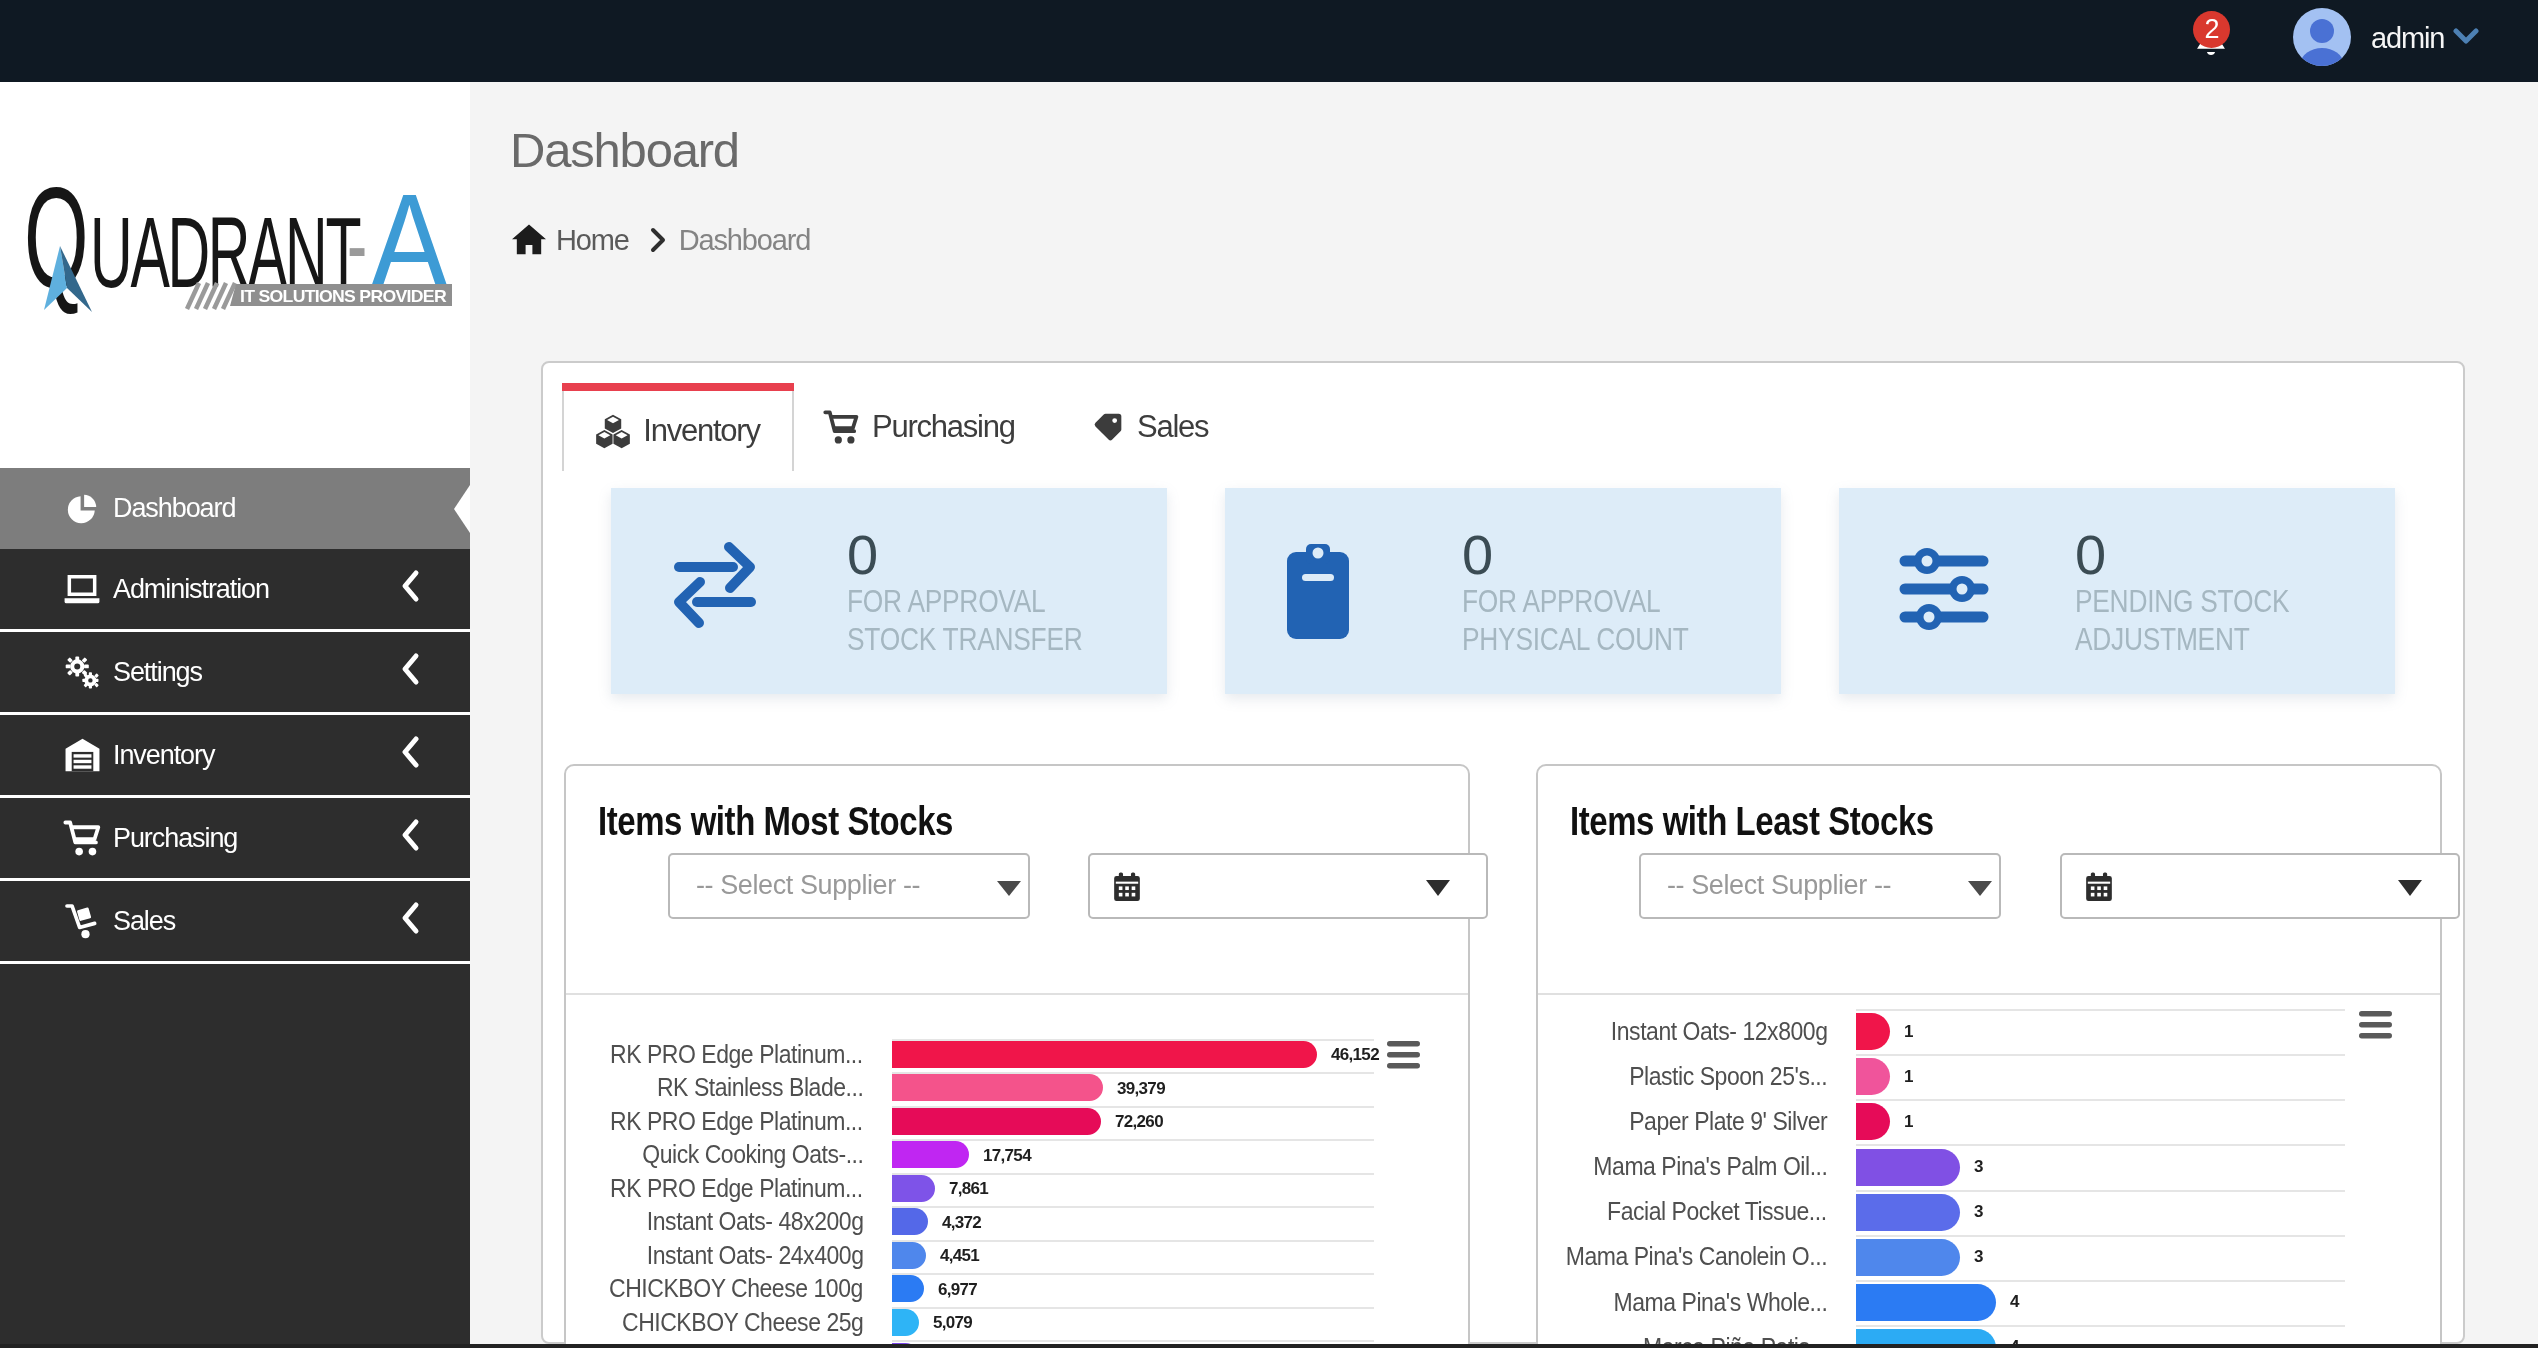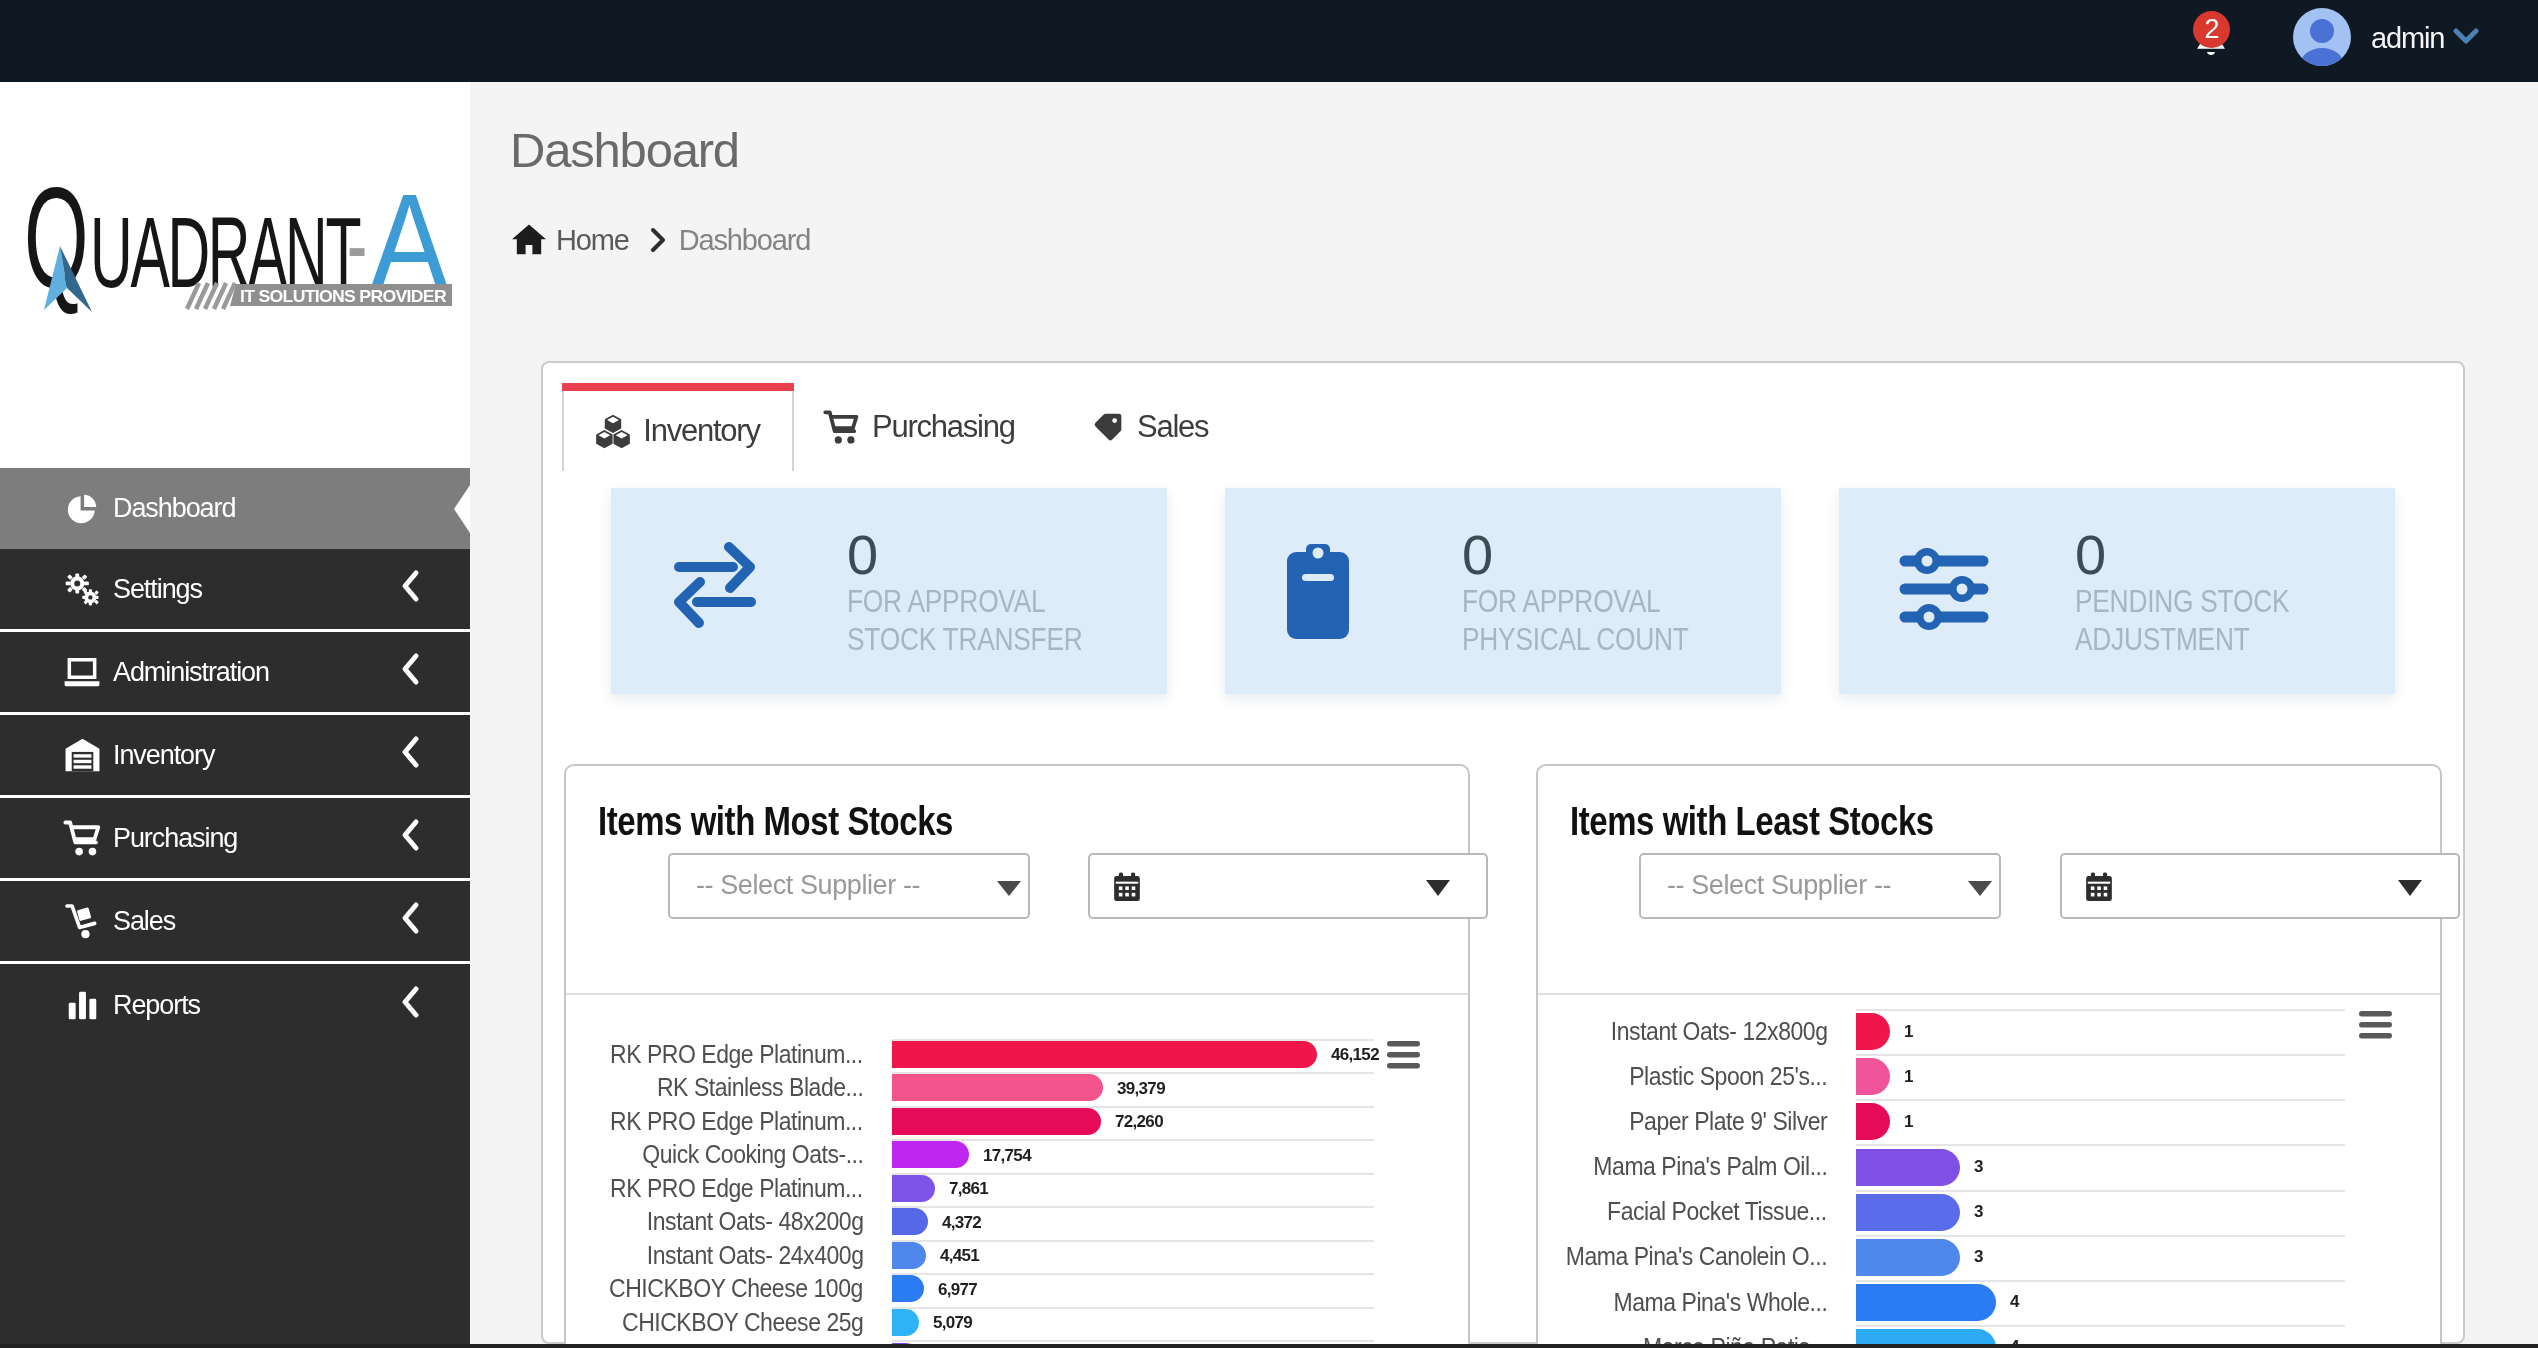--- a/index.html
+++ b/index.html
@@ -101,20 +101,32 @@
       <span class="ic">
           <svg width="34" height="34" viewBox="0 0 24 24" fill="#fff">
             <path d="M11 3A9.5 9.5 0 1 0 21 13H11z"></path>
             <path d="M13.5 2v8.5H22A8.7 8.7 0 0 0 13.5 2z"></path>
           </svg>
         </span>
       <span class="tx">Dashboard</span>
     </div>
     <div class="mi">
       <span class="ic">
+          <svg width="38" height="35" viewBox="0 0 24 22" fill="#fff">
+            <path d="M4 3h16v11H4z" fill="none" stroke="#fff" stroke-width="2.2"></path>
+            <path d="M1 16.5h22v2.2a1 1 0 0 1-1 1H2a1 1 0 0 1-1-1z"></path>
+          </svg>
+        </span>
+      <span class="tx">Administration</span>
+      <span class="chev"><svg width="22" height="34" viewBox="0 0 22 34">
+            <polyline points="17,4 6,17 17,30" fill="none" stroke="#fff" stroke-width="5" stroke-linecap="round" stroke-linejoin="round"></polyline>
+          </svg></span>
+    </div>
+    <div class="mi">
+      <span class="ic">
           <svg width="40" height="38" viewBox="0 0 24 24" fill="#fff">
         <g>
               <circle cx="9" cy="8.5" r="3.2" fill="none" stroke="#fff" stroke-width="2.6"></circle>
         <g fill="#fff">
                 <rect x="7.8" y="2.2" width="2.4" height="3" rx="0.6"></rect>
                 <rect x="7.8" y="11.8" width="2.4" height="3" rx="0.6"></rect>
                 <rect x="1.7" y="7.3" width="3" height="2.4" rx="0.6"></rect>
                 <rect x="13.3" y="7.3" width="3" height="2.4" rx="0.6"></rect>
                 <rect x="3.2" y="3.1" width="2.4" height="2.8" rx="0.6" transform="rotate(-45 4.4 4.5)"></rect>
                 <rect x="12.4" y="3.1" width="2.4" height="2.8" rx="0.6" transform="rotate(45 13.6 4.5)"></rect>
@@ -137,32 +149,20 @@
             </g>
       </svg>
         </span>
       <span class="tx">Settings</span>
       <span class="chev"><svg width="22" height="34" viewBox="0 0 22 34">
             <polyline points="17,4 6,17 17,30" fill="none" stroke="#fff" stroke-width="5" stroke-linecap="round" stroke-linejoin="round"></polyline>
           </svg></span>
     </div>
     <div class="mi">
       <span class="ic">
-          <svg width="38" height="35" viewBox="0 0 24 22" fill="#fff">
-            <path d="M4 3h16v11H4z" fill="none" stroke="#fff" stroke-width="2.2"></path>
-            <path d="M1 16.5h22v2.2a1 1 0 0 1-1 1H2a1 1 0 0 1-1-1z"></path>
-          </svg>
-        </span>
-      <span class="tx">Administration</span>
-      <span class="chev"><svg width="22" height="34" viewBox="0 0 22 34">
-            <polyline points="17,4 6,17 17,30" fill="none" stroke="#fff" stroke-width="5" stroke-linecap="round" stroke-linejoin="round"></polyline>
-          </svg></span>
-    </div>
-    <div class="mi">
-      <span class="ic">
           <svg width="37" height="36" viewBox="0 0 24 23" fill="#fff">
             <path d="M12 1L1 7.5V22h22V7.5z"></path>
             <g fill="#2d2d2d">
               <rect x="5" y="9.5" width="14" height="12.5"></rect>
             </g>
             <g fill="#fff">
               <rect x="6.2" y="11" width="11.6" height="2.2"></rect>
               <rect x="6.2" y="14.6" width="11.6" height="2.2"></rect>
               <rect x="6.2" y="18.2" width="11.6" height="2.2"></rect>
             </g>
@@ -193,33 +193,20 @@
       <span class="ic">
           <svg width="38" height="38" viewBox="0 0 24 24" fill="#fff">
             <g fill="none" stroke="#fff" stroke-width="2.3" stroke-linecap="round" stroke-linejoin="round">
               <path d="M2.5 2.5h3.2l4.8 13.6 9.5-2.6"></path>
             </g>
             <rect x="9.5" y="4.2" width="7.6" height="7" rx="0.8" transform="rotate(-16 13.3 7.7)"></rect>
             <circle cx="14.2" cy="20.3" r="2.6"></circle>
           </svg>
         </span>
       <span class="tx">Sales</span>
-      <span class="chev"><svg width="22" height="34" viewBox="0 0 22 34">
-            <polyline points="17,4 6,17 17,30" fill="none" stroke="#fff" stroke-width="5" stroke-linecap="round" stroke-linejoin="round"></polyline>
-          </svg></span>
-    </div>
-    <div class="mi last">
-      <span class="ic">
-          <svg width="33" height="33" viewBox="0 0 24 24" fill="#fff">
-            <rect x="2" y="10" width="5" height="12" rx="1"></rect>
-            <rect x="9.5" y="2" width="5" height="20" rx="1"></rect>
-            <rect x="17" y="7" width="5" height="15" rx="1"></rect>
-          </svg>
-        </span>
-      <span class="tx">Reports</span>
       <span class="chev"><svg width="22" height="34" viewBox="0 0 22 34">
             <polyline points="17,4 6,17 17,30" fill="none" stroke="#fff" stroke-width="5" stroke-linecap="round" stroke-linejoin="round"></polyline>
           </svg></span>
     </div>
   </div>
   <div id="wedge"></div>
   <div id="h1">Dashboard</div>
   <div id="crumb">
     <svg width="34" height="32" viewBox="0 0 24 22" style="margin-right:10px">
         <path d="M12 0L0 10.5h3.4V21h6.2v-6.4h4.8V21h6.2V10.5H24z" fill="#1c1c1c"></path>

